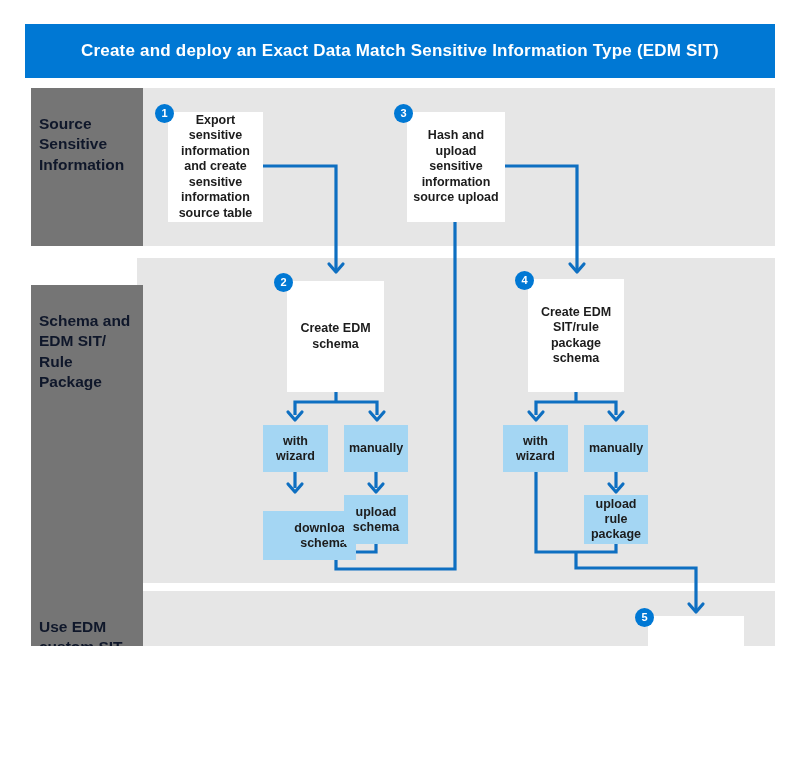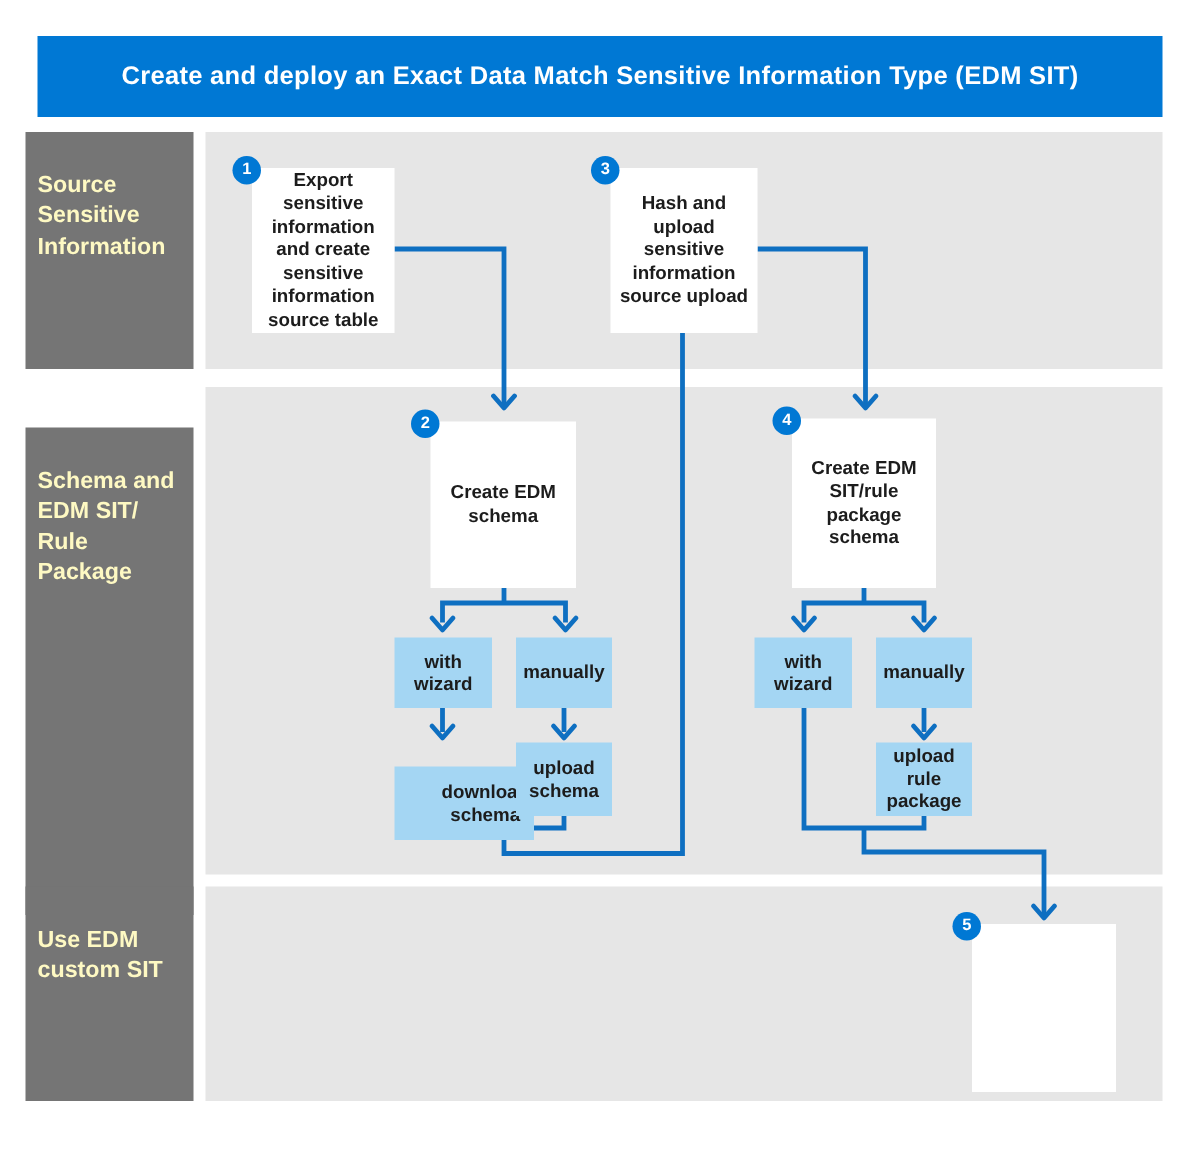--- a/index.html
+++ b/index.html
@@ -1,26 +1,26 @@
 <!DOCTYPE html>
 <html><head>
 <meta charset="utf-8">
 <style>
   html,body{margin:0;padding:0;background:#ffffff;}
   body{font-family:"Liberation Sans","DejaVu Sans",sans-serif;}
-  #stage{position:relative;width:800px;height:734px;background:#ffffff;overflow:hidden;}
+  #stage{position:relative;width:800px;height:646px;background:#ffffff;overflow:hidden;}
 
   .header{
     position:absolute;left:25px;top:24px;width:750px;height:54px;
     background:#0078d4;color:#ffffff;display:flex;align-items:center;justify-content:center;
     font-size:17px;font-weight:600;letter-spacing:.2px;
   }
 
   .lane-label{
-    position:absolute;left:17px;width:112px;background:#757575;color:#fef9c3;
+    position:absolute;left:31px;width:112px;background:#757575;color:#0f172a;
     font-size:15.5px;font-weight:600;line-height:1.32;
     padding:26px 6px 0 8px;box-sizing:border-box;white-space:pre-line;
   }
   .lane-bg{position:absolute;left:137px;width:638px;background:#e6e6e6;}
 
   .pbox{
     position:absolute;background:#ffffff;display:flex;align-items:center;justify-content:center;
     text-align:center;color:#1c1c1c;font-size:12.5px;font-weight:600;line-height:15.5px;
   }
   .pbox .ptext{white-space:pre-line;}

